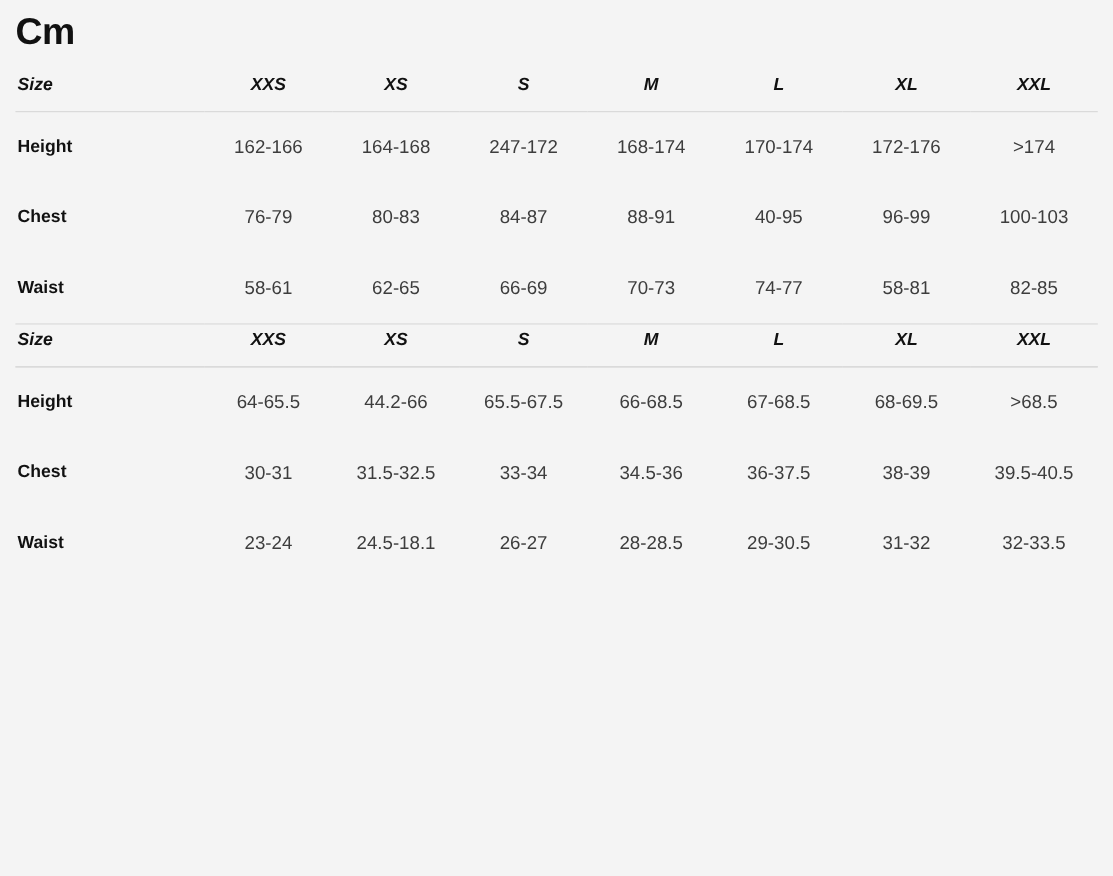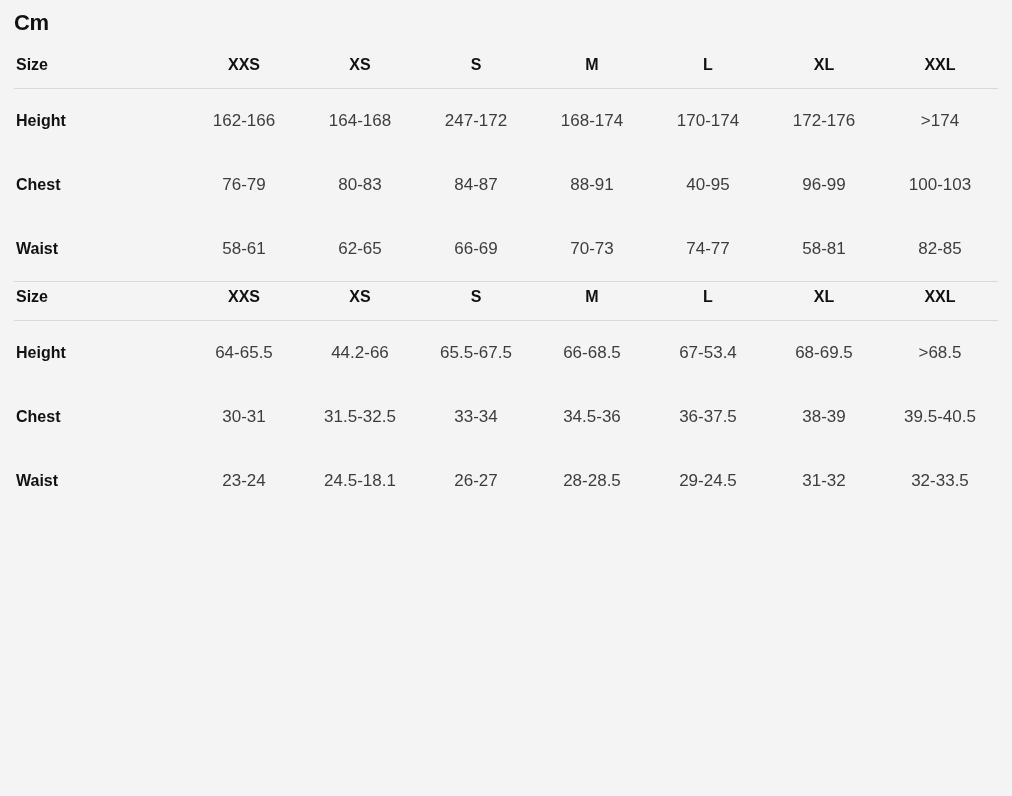--- a/index.html
+++ b/index.html
@@ -17,21 +17,21 @@
   .page {
     width: 1012px;
     padding: 0;
     box-sizing: border-box;
   }
   .section {
     padding: 0 14px;
     box-sizing: border-box;
   }
   .section-title {
-    font-size: 22px;
+    font-size: 34px;
     font-weight: bold;
     letter-spacing: -0.3px;
     color: #111111;
     margin: 0;
     padding-top: 10px;
     padding-bottom: 14px;
   }
   .section-title.second {
     padding-top: 38px;
   }
@@ -47,20 +47,21 @@
     color: #3d3d3d;
     font-weight: normal;
     padding: 22px 2px;
     border: none;
   }
   table.size-table th {
     font-weight: bold;
     color: #111111;
     font-size: 16px;
     padding: 6px 2px 14px 2px;
+    font-style: italic;
   }
   table.size-table th.rowlabel,
   table.size-table td.rowlabel {
     text-align: left;
     font-weight: bold;
     color: #111111;
     font-size: 16px;
     width: 168px;
     padding-left: 2px;
   }
@@ -140,41 +141,41 @@
           <th>XXL</th>
         </tr>
       </thead>
       <tbody>
         <tr>
           <td class="rowlabel">Height</td>
           <td>64-65.5</td>
           <td>44.2-66</td>
           <td>65.5-67.5</td>
           <td>66-68.5</td>
-          <td>67-53.4</td>
+          <td>67-68.5</td>
           <td>68-69.5</td>
           <td>&gt;68.5</td>
         </tr>
         <tr>
           <td class="rowlabel">Chest</td>
           <td>30-31</td>
           <td>31.5-32.5</td>
           <td>33-34</td>
           <td>34.5-36</td>
           <td>36-37.5</td>
           <td>38-39</td>
           <td>39.5-40.5</td>
         </tr>
         <tr>
           <td class="rowlabel">Waist</td>
           <td>23-24</td>
           <td>24.5-18.1</td>
           <td>26-27</td>
           <td>28-28.5</td>
-          <td>29-24.5</td>
+          <td>29-30.5</td>
           <td>31-32</td>
           <td>32-33.5</td>
         </tr>
       </tbody>
     </table>
   </div>
 
 </div>
 
 </body></html>

